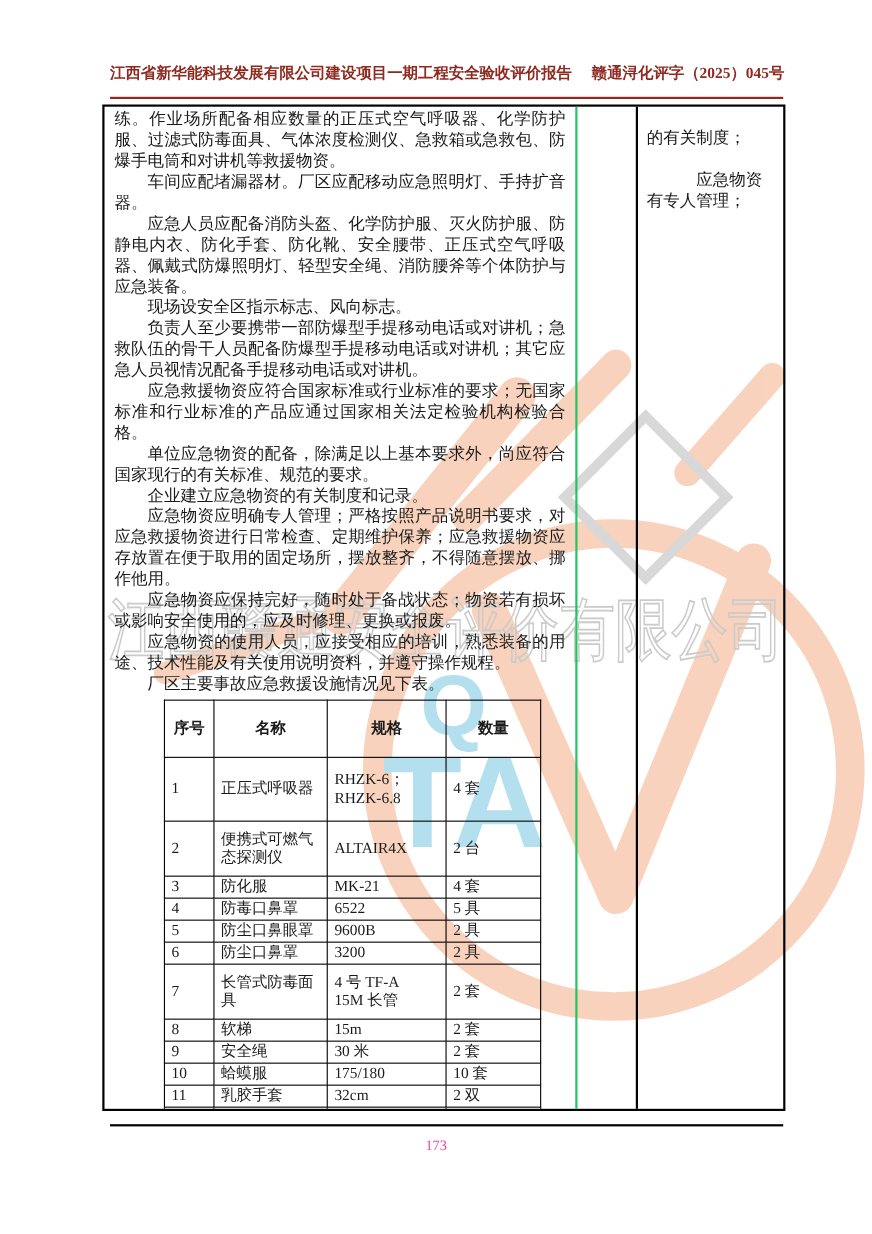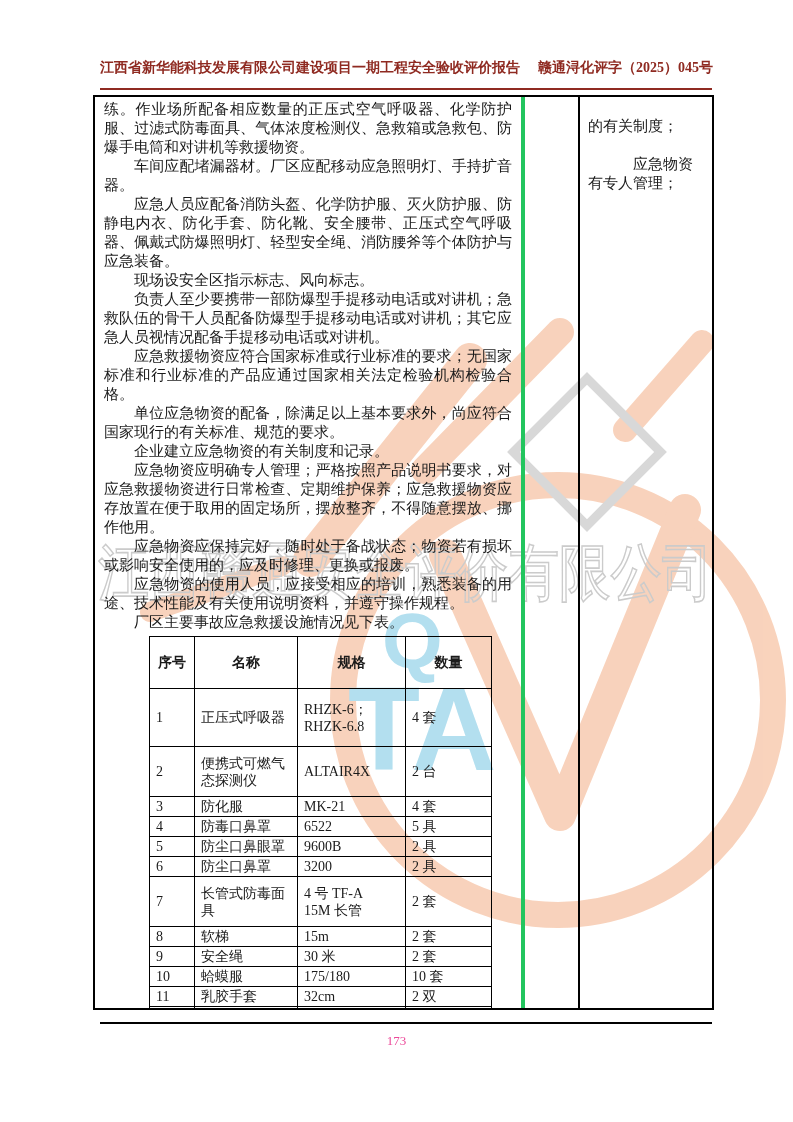--- a/index.html
+++ b/index.html
@@ -30,21 +30,21 @@
   
   .frame {
     position: absolute; left: 93px; top: 95px;
     width: 621px; height: 915px;
     border: 2px solid #000;
     display: flex;
     z-index: 1;
   }
   .col-main {
     width: 430px; flex: 0 0 430px;
-    border-right: 4px solid #22c55e;
+    border-right: 2px solid #22c55e;
     padding: 3px 9px 0 9px;
     overflow: hidden;
   }
   .col-gap { width: 55px; flex: 0 0 55px; border-right: 2px solid #000; }
   .col-right { flex: 1 1 auto; padding: 20px 8px 0 8px; }
   .p {
     font-size: 15px; line-height: 19px;
     text-align: justify; text-indent: 2em;
     word-break: break-all;
   }

